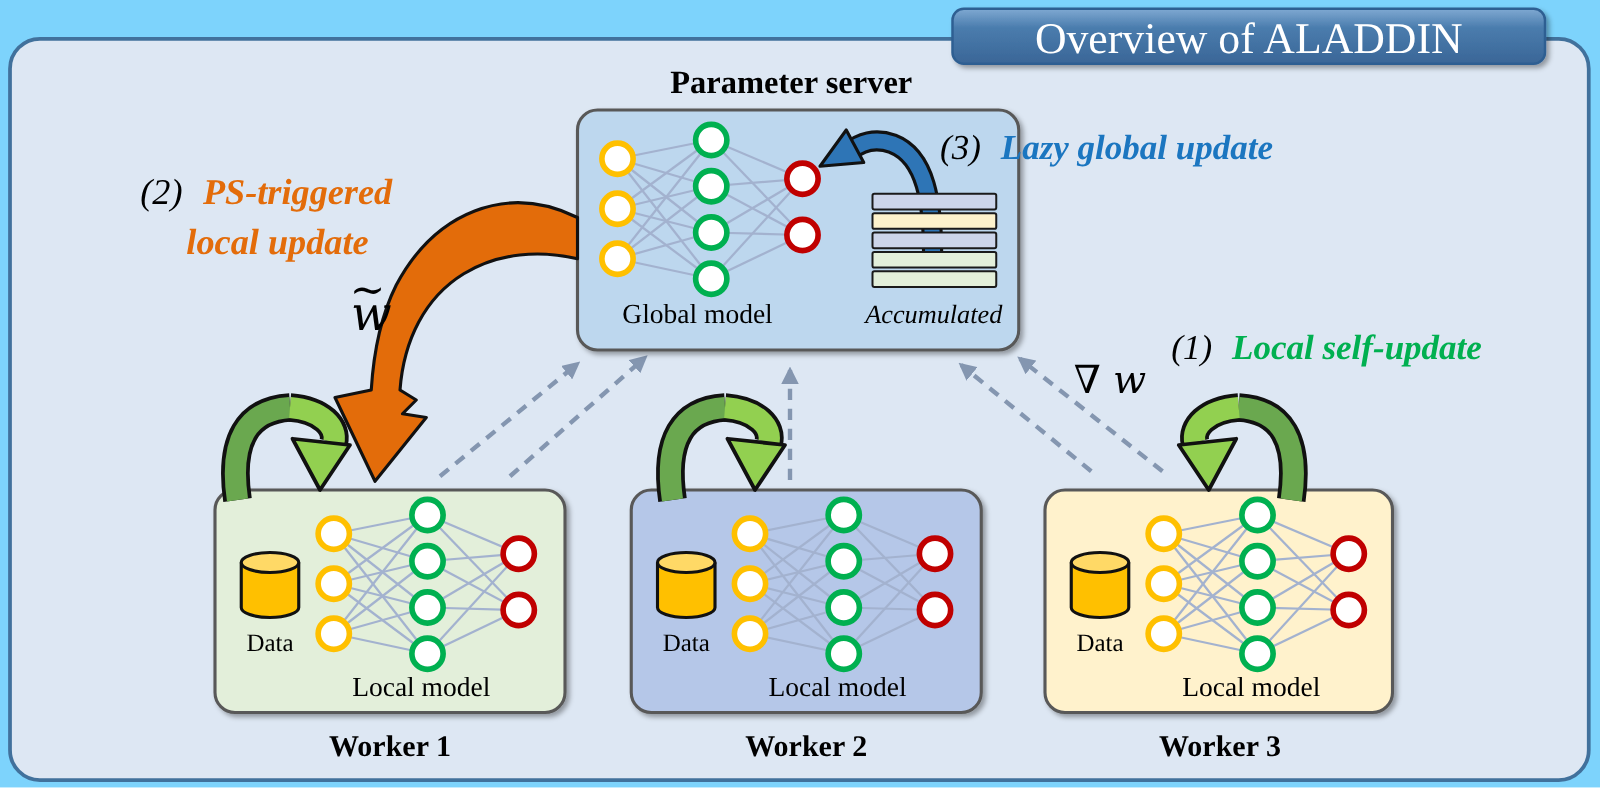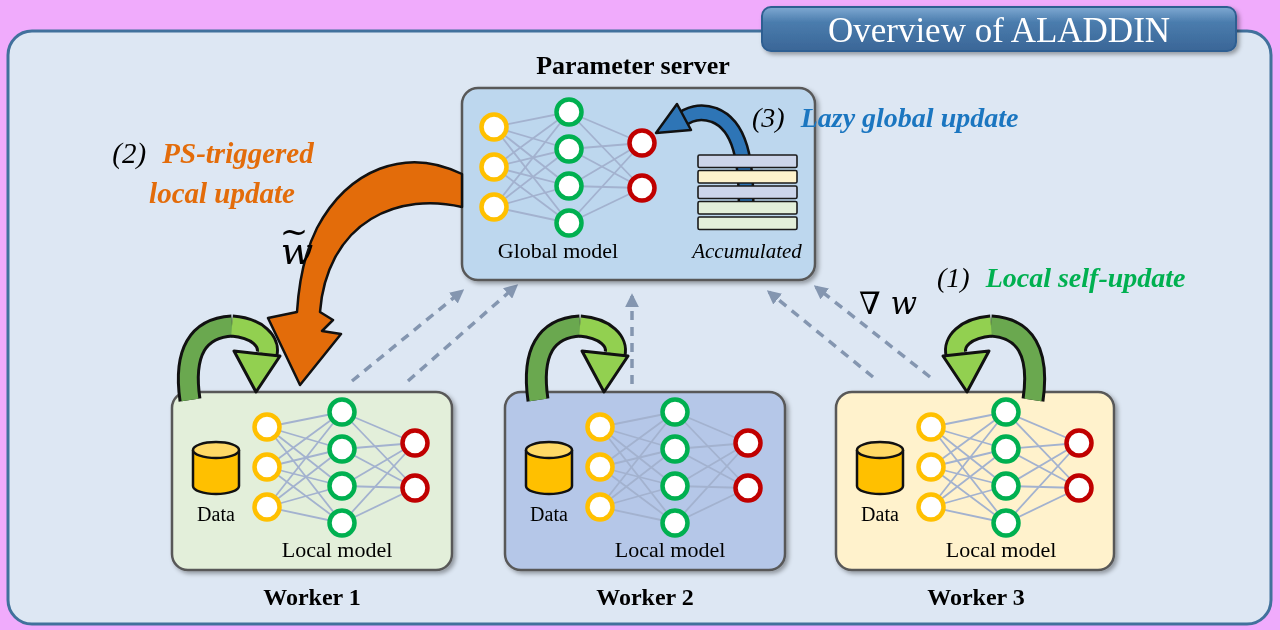--- a/index.html
+++ b/index.html
@@ -1,16 +1,16 @@
 <!DOCTYPE html>
 <html><head>
 <meta charset="utf-8">
 <style>
   html,body { margin:0; padding:0; background:#ffffff; }
-  .stage { width:1280px; height:630px; position:relative; background:#f0abfc; }
+  .stage { width:1280px; height:630px; position:relative; background:#7dd3fc; }
   svg { display:block; }
   text { font-family:"Liberation Serif","DejaVu Serif",serif; }
   .bold   { font-weight:bold; }
   .ital   { font-style:italic; }
   .math   { font-family:"DejaVu Serif","DejaVu Sans",serif; }
   .white  { fill:#ffffff; }
   .black  { fill:#000000; }
 </style>
 </head>
 <body>

